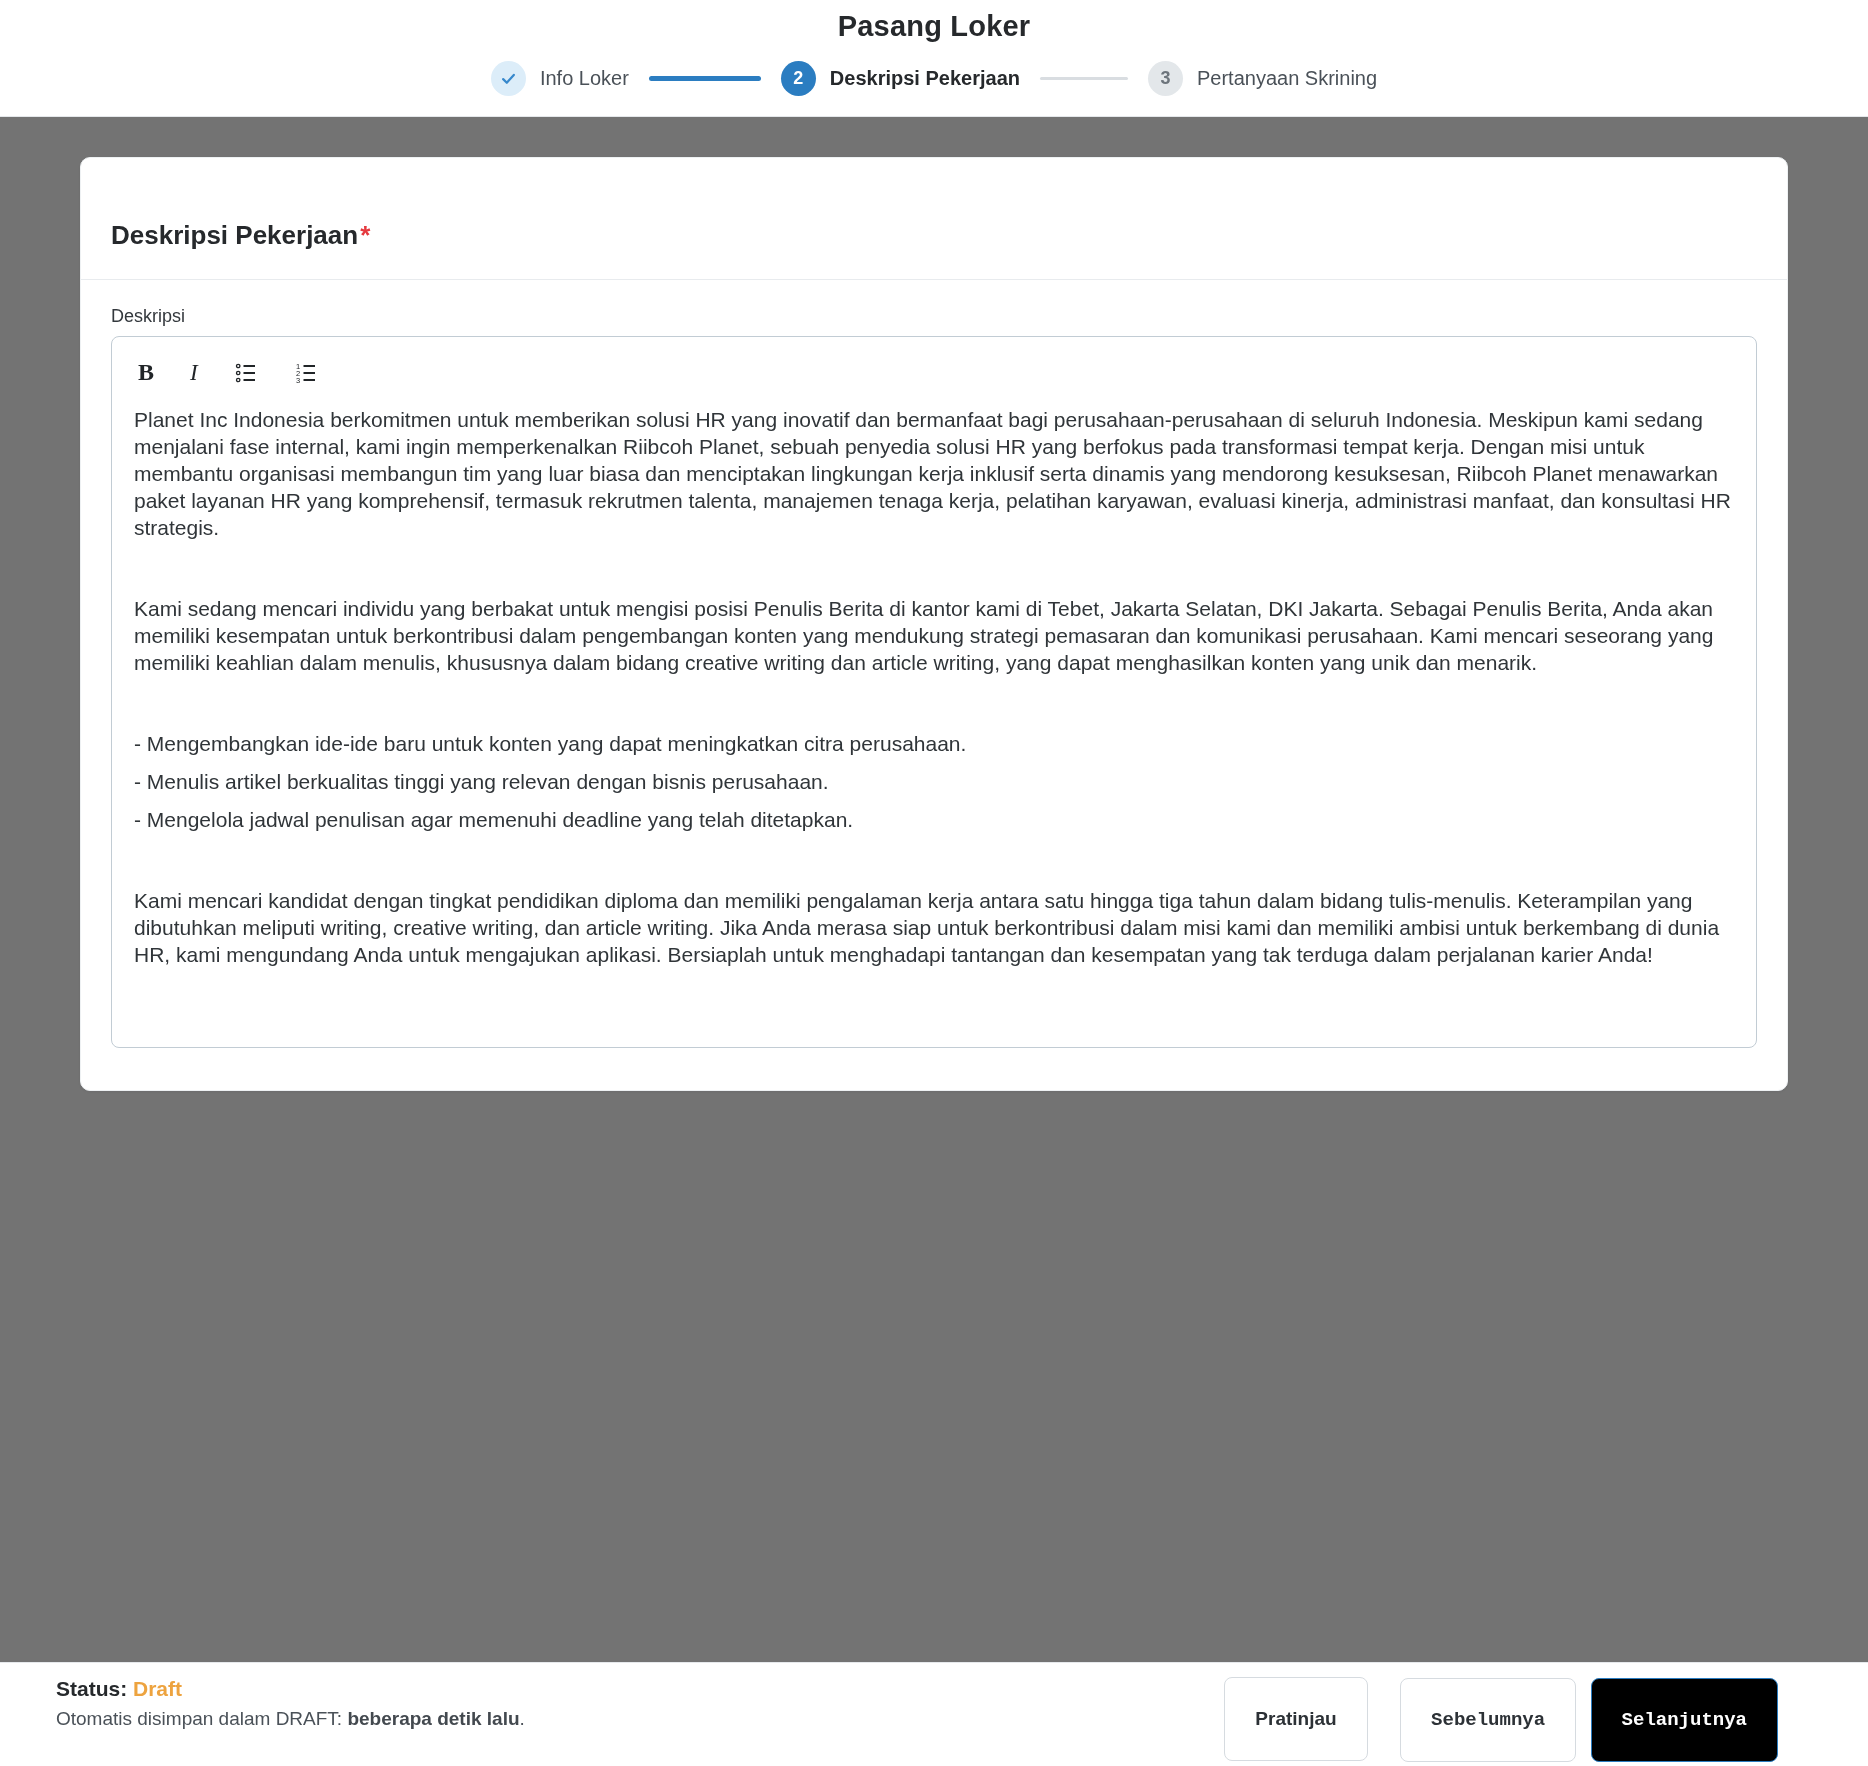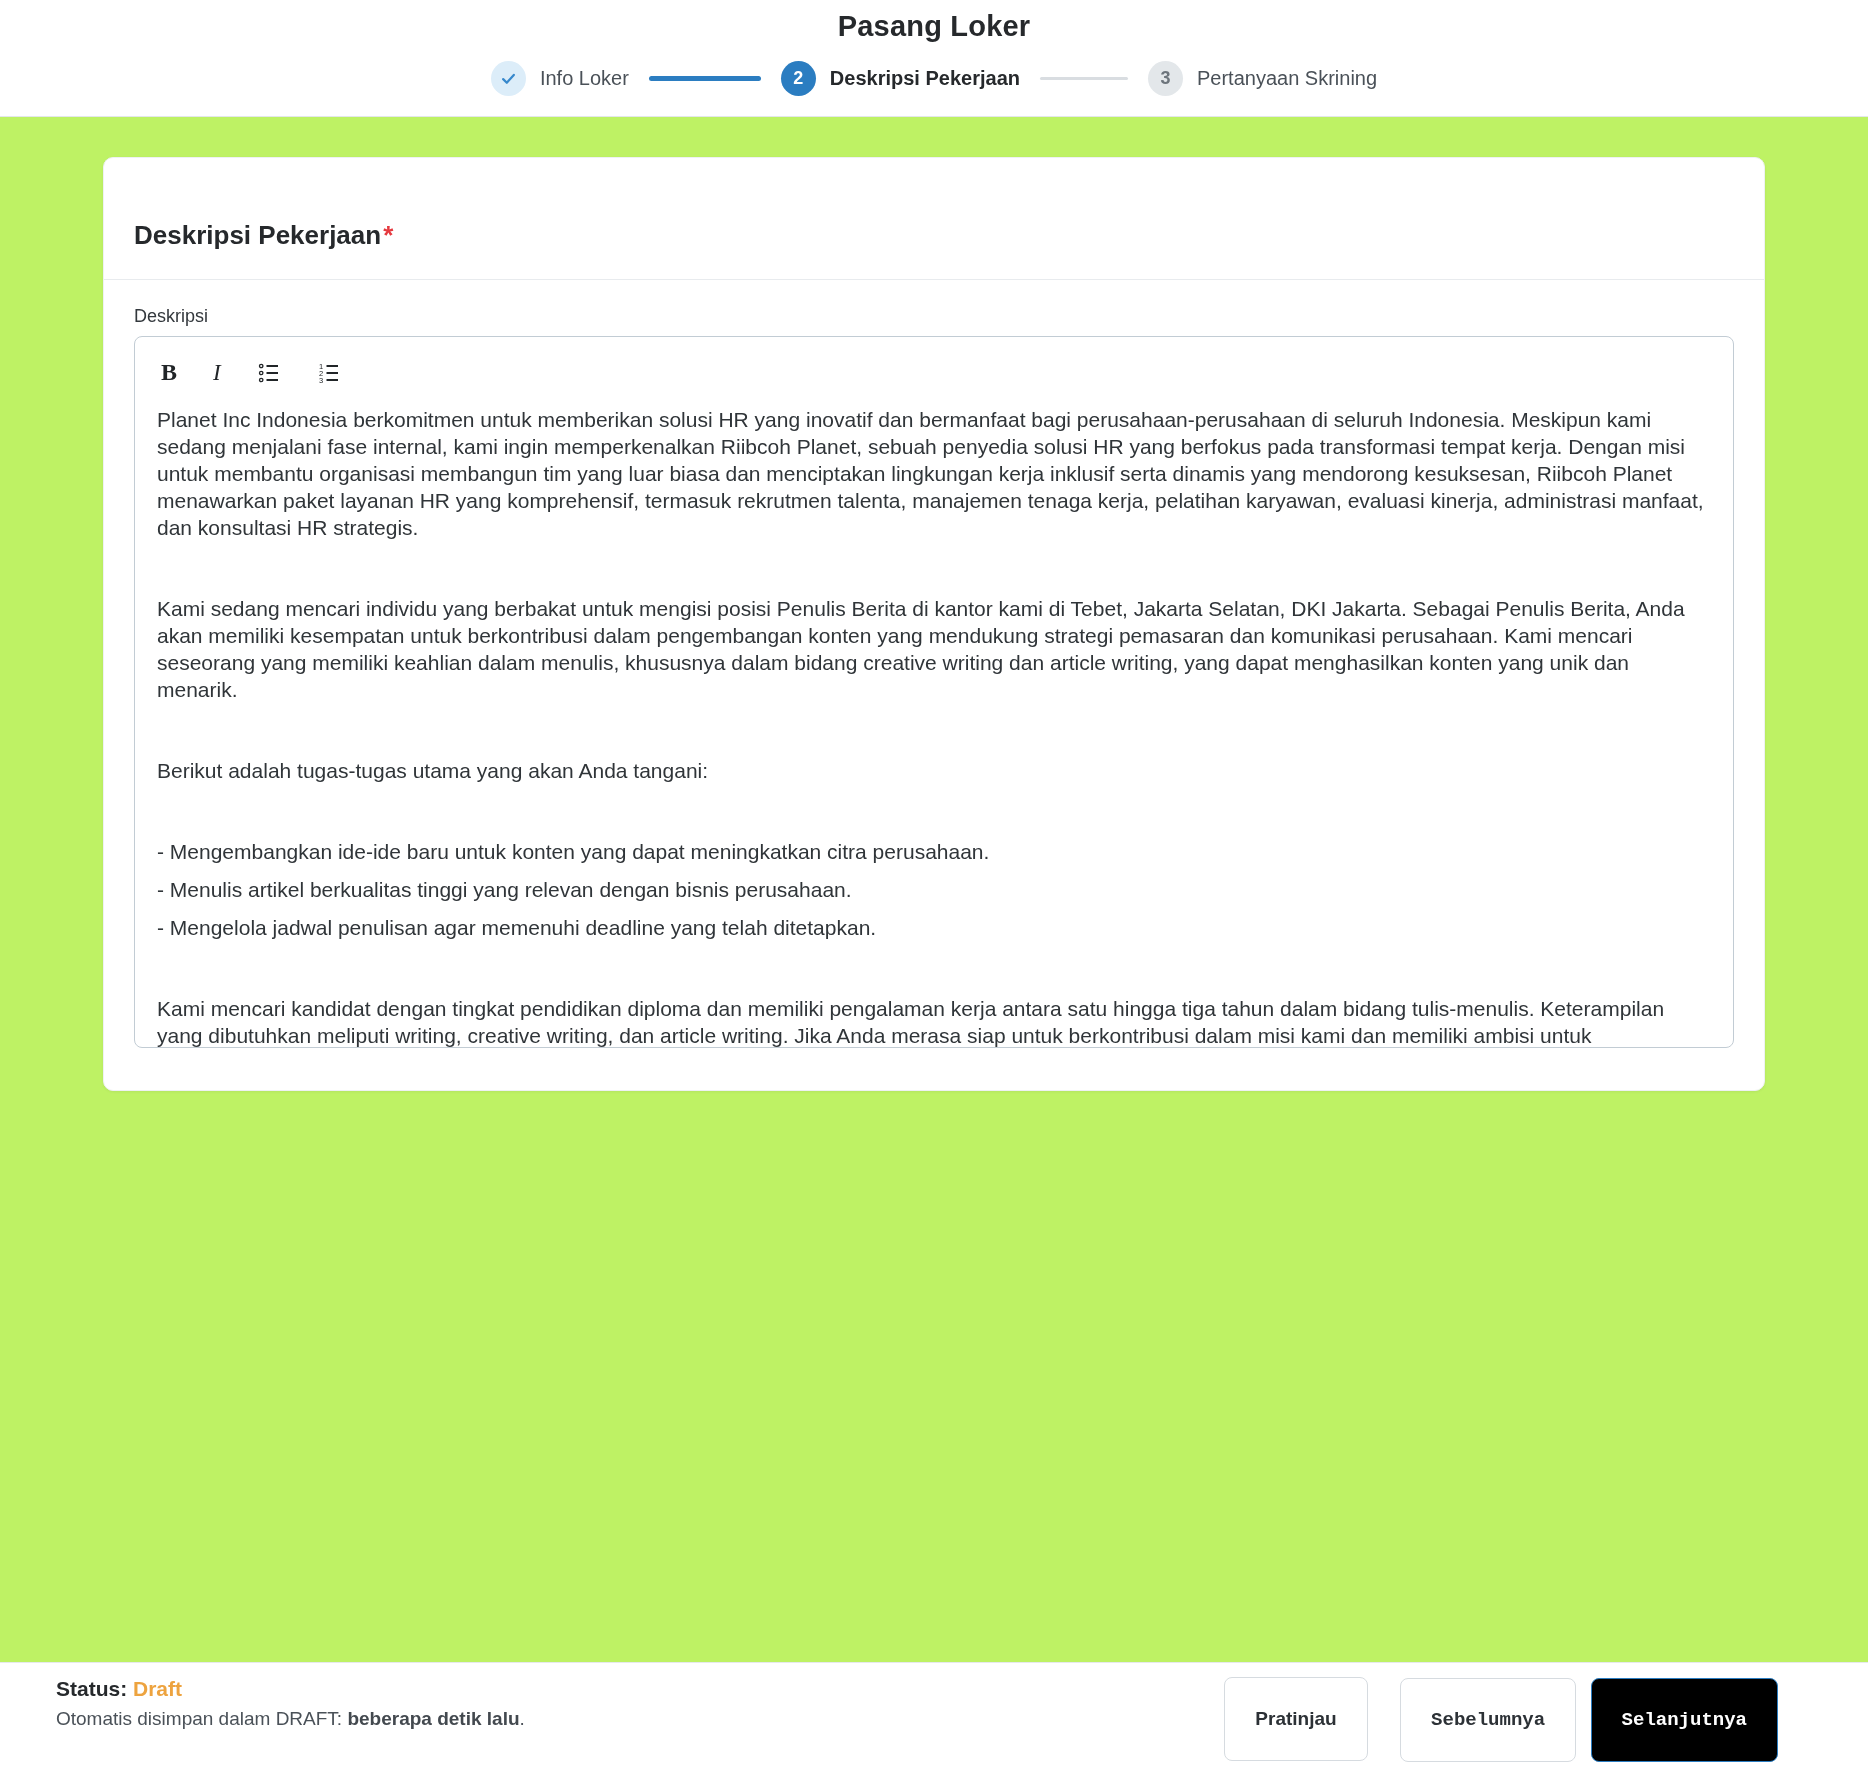--- a/index.html
+++ b/index.html
@@ -24,21 +24,21 @@
   .step-circle.done svg { display:block; }
   .step-circle.current { background:#2b7dc1; color:#fff; }
   .step-circle.next { background:#e3e7ea; color:#6d757c; font-weight:600; }
   .step-label { font-size:20px; color:#4a5158; margin-left:14px; }
   .step-label.active { font-weight:700; color:#26292c; }
   .connector { border-radius:3px; margin:0 20px; }
   .connector.blue { width:112px; height:5px; background:#2b7dc1; }
   .connector.gray { width:88px; height:3px; background:#d9dde1; }
 
   
-  .main { flex:1; background:#bef264; padding:40px 103px 0; }
+  .main { flex:1; background:#737373; padding:40px 80px 0; }
   .card {
     background:#fff; border:1px solid #eef1f3; border-radius:10px;
     box-shadow:0 1px 3px rgba(16,24,40,.06);
   }
   .card-head { display:flex; justify-content:space-between; align-items:flex-start; padding:32px 30px 28px; border-bottom:1px solid #e8ebee; }
   .card-title { font-size:26px; font-weight:700; color:#26292c; margin-top:30px; }
   .req { color:#e5393f; margin-left:2px; }
   .head-right { text-align:right; }
   .regen-btn {
     display:inline-flex; align-items:center; gap:11px; background:#fff; cursor:pointer;
@@ -133,21 +133,20 @@
                 <text x="2" y="7.6" font-size="7.5" fill="#212528" font-family="Liberation Sans, sans-serif">1</text>
                 <text x="2" y="14.6" font-size="7.5" fill="#212528" font-family="Liberation Sans, sans-serif">2</text>
                 <text x="2" y="21.6" font-size="7.5" fill="#212528" font-family="Liberation Sans, sans-serif">3</text>
                 <path d="M9.5 5 H21 M9.5 12 H21 M9.5 19 H21" stroke="#212528" stroke-width="2"></path>
               </svg>
             </button>
           </div>
           <div class="editor-content">
             <p class="para">Planet Inc Indonesia berkomitmen untuk memberikan solusi HR yang inovatif dan bermanfaat bagi perusahaan-perusahaan di seluruh Indonesia. Meskipun kami sedang menjalani fase internal, kami ingin memperkenalkan Riibcoh Planet, sebuah penyedia solusi HR yang berfokus pada transformasi tempat kerja. Dengan misi untuk membantu organisasi membangun tim yang luar biasa dan menciptakan lingkungan kerja inklusif serta dinamis yang mendorong kesuksesan, Riibcoh Planet menawarkan paket layanan HR yang komprehensif, termasuk rekrutmen talenta, manajemen tenaga kerja, pelatihan karyawan, evaluasi kinerja, administrasi manfaat, dan konsultasi HR strategis.</p>
             <p class="para">Kami sedang mencari individu yang berbakat untuk mengisi posisi Penulis Berita di kantor kami di Tebet, Jakarta Selatan, DKI Jakarta. Sebagai Penulis Berita, Anda akan memiliki kesempatan untuk berkontribusi dalam pengembangan konten yang mendukung strategi pemasaran dan komunikasi perusahaan. Kami mencari seseorang yang memiliki keahlian dalam menulis, khususnya dalam bidang creative writing dan article writing, yang dapat menghasilkan konten yang unik dan menarik.</p>
-            <p class="para">Berikut adalah tugas-tugas utama yang akan Anda tangani:</p>
             <p class="tight">- Mengembangkan ide-ide baru untuk konten yang dapat meningkatkan citra perusahaan.</p>
             <p class="tight">- Menulis artikel berkualitas tinggi yang relevan dengan bisnis perusahaan.</p>
             <p class="para">- Mengelola jadwal penulisan agar memenuhi deadline yang telah ditetapkan.</p>
             <p class="para">Kami mencari kandidat dengan tingkat pendidikan diploma dan memiliki pengalaman kerja antara satu hingga tiga tahun dalam bidang tulis-menulis. Keterampilan yang dibutuhkan meliputi writing, creative writing, dan article writing. Jika Anda merasa siap untuk berkontribusi dalam misi kami dan memiliki ambisi untuk berkembang di dunia HR, kami mengundang Anda untuk mengajukan aplikasi. Bersiaplah untuk menghadapi tantangan dan kesempatan yang tak terduga dalam perjalanan karier Anda!</p>
           </div>
         </div>
       </div>
     </section>
   </main>
 

